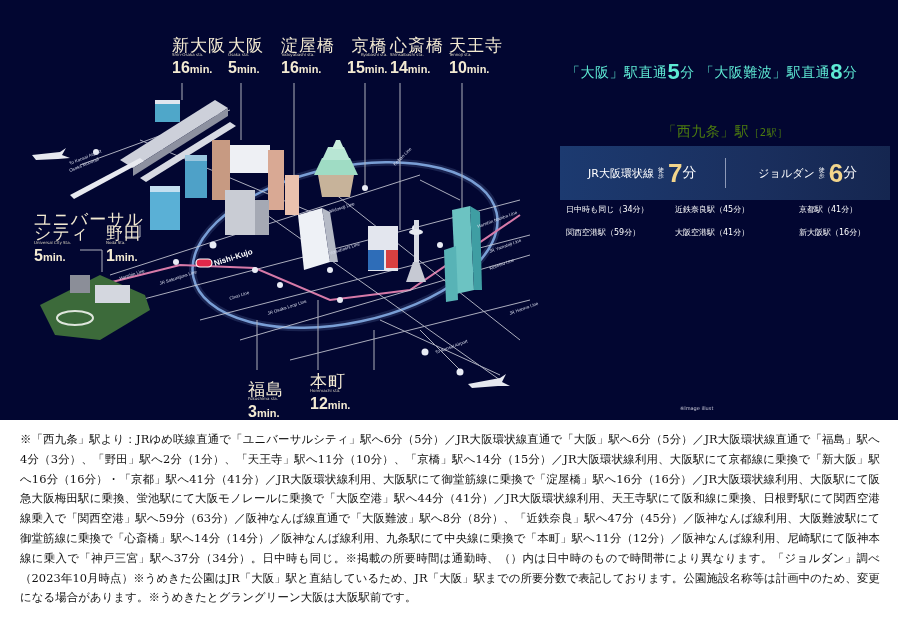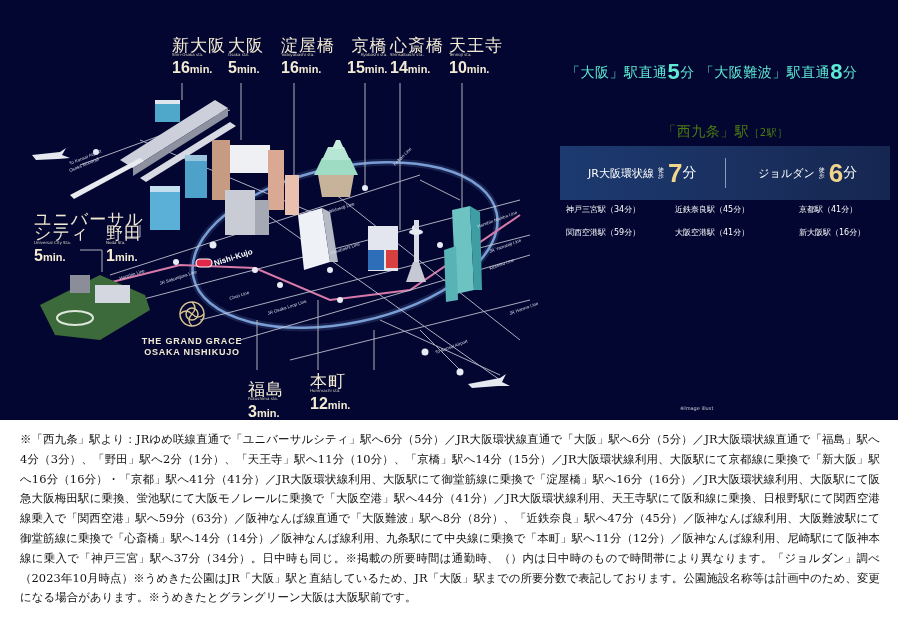--- a/index.html
+++ b/index.html
@@ -254,29 +254,20 @@
     <div class="jp">福島</div>
     <div class="en">Fukushima sta.</div>
     <div class="time"><span class="num">3</span><span class="unit">min.</span></div>
   </div>
   <div class="station-label" style="left:310px; top:374px;">
     <div class="jp">本町</div>
     <div class="en">Hommachi sta.</div>
     <div class="time"><span class="num">12</span><span class="unit">min.</span></div>
   </div>
 
-  <div class="brand">
-    <svg class="emblem" viewBox="0 0 28 28">
-      <circle cx="14" cy="14" r="12" fill="none" stroke="#d8c38f" stroke-width="1.5"></circle>
-      <circle cx="14" cy="14" r="6" fill="none" stroke="#d8c38f" stroke-width="1.5"></circle>
-      <path d="M14 2 Q20 8 14 14 Q8 20 14 26 M2 14 Q8 8 14 14 Q20 20 26 14" fill="none" stroke="#d8c38f" stroke-width="1.3"></path>
-    </svg>
-    <div class="name1">THE GRAND GRACE</div>
-    <div class="name2">OSAKA NISHIKUJO</div>
-  </div>
 
   <div class="headline">
     <span>「大阪」駅直通</span><span class="big">5</span><span>分</span>
     <span>「大阪難波」駅直通</span><span class="big">8</span><span>分</span>
   </div>
 
   <div class="station-title">
     <span>「西九条」駅</span><span class="sub">［2駅］</span>
   </div>
 
@@ -290,21 +281,21 @@
     <div class="line-divider"></div>
     <div class="line-cell">
       <span class="lname">ジョルダン</span>
       <span class="walk">徒歩</span>
       <span class="mins">6</span>
       <span class="funit">分</span>
     </div>
   </div>
 
   <div class="dest-grid">
-    <div class="dest">神戸三宮駅（34分）</div>
+    <div class="dest">日中時も同じ（34分）</div>
     <div class="dest">近鉄奈良駅（45分）</div>
     <div class="dest">京都駅（41分）</div>
     <div class="dest">関西空港駅（59分）</div>
     <div class="dest">大阪空港駅（41分）</div>
     <div class="dest">新大阪駅（16分）</div>
   </div>
 
   <div class="credit">※Image illust</div>
 </div>
 

